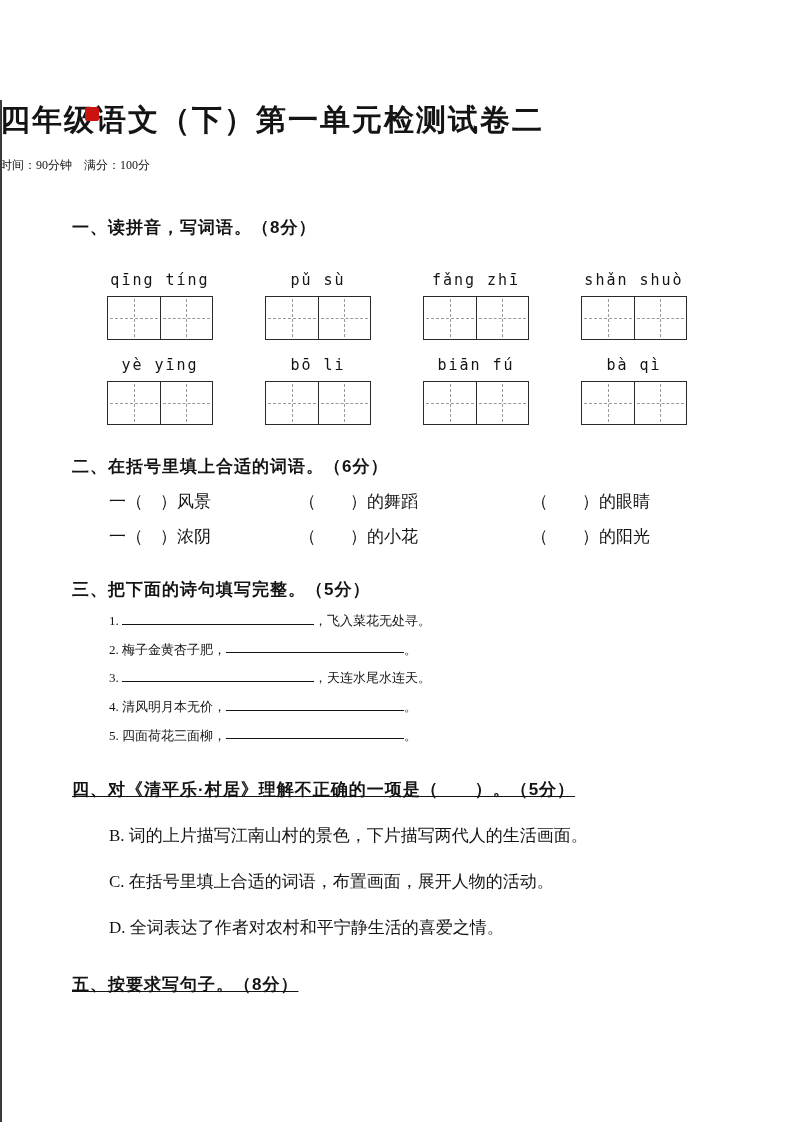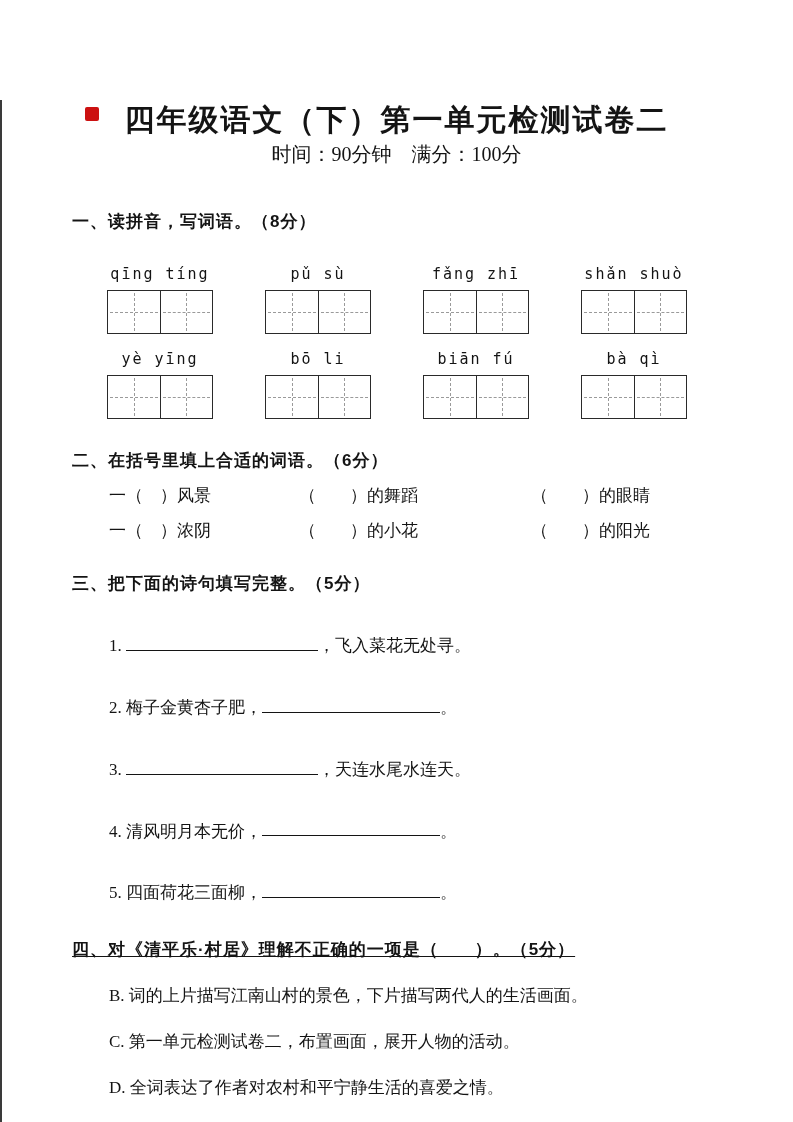--- a/index.html
+++ b/index.html
@@ -8,29 +8,28 @@
     font-family:"Liberation Serif", serif;
     color:#141414;
     position:relative;
     overflow:hidden;
   }
   .sheet{position:relative;width:793px;height:1122px;background:#fff;}
   .edge-line{position:absolute;left:0;top:0;width:2px;height:100%;background:#3a3a3a;}
   .red-mark{position:absolute;left:85px;top:7px;width:14px;height:14px;background:#cc1111;border-radius:2px;}
   .title{
     margin:100px 0 0 0;
-    text-align:center;
+    text-align:left;
     font-size:30px;
     font-weight:700;
     letter-spacing:2px;
   }
   .subtitle{
-    margin-top:0;
-    text-align:center;
-    font-size:20px;
+    margin-top:16px;
+    font-size:12px;
   }
   .content{padding:0 72px;}
   .sec-heading{
     font-family:"Liberation Sans", sans-serif;
     font-weight:700;
     font-size:17px;
     letter-spacing:1px;
   }
   .mt28{margin-top:42px;}
   .mt30{margin-top:30px;}
@@ -71,22 +70,22 @@
     display:flex;
     padding-left:37px;
     margin-top:12px;
     font-size:17px;
     align-items:center;
   }
   .fill-row .seg1{width:190px;}
   .fill-row .seg2{width:232px;}
   .poem-line{
     padding-left:37px;
-    margin-top:37px;
-    font-size:17px;
+    margin-top:9px;
+    font-size:13px;
     white-space:nowrap;
   }
   .blank{
     display:inline-block;
     border-bottom:1.2px solid #141414;
     height:1.05em;
     vertical-align:baseline;
   }
   .blank.lead{width:192px;}
   .blank.tail{width:178px;}
@@ -204,20 +203,20 @@
       <span>清风明月本无价，</span><span class="blank tail"></span><span>。</span>
     </div>
     <div class="poem-line">
       <span>5.</span>
       <span>四面荷花三面柳，</span><span class="blank tail"></span><span>。</span>
     </div>
 
     <div class="sec-heading mt34">四、对《清平乐·村居》理解不正确的一项是（　　）。（5分）</div>
 
     <div class="option-line">B. 词的上片描写江南山村的景色，下片描写两代人的生活画面。</div>
-    <div class="option-line">C. 第一单元检测试卷二，布置画面，展开人物的活动。</div>
+    <div class="option-line">C. 在括号里填上合适的词语，布置画面，展开人物的活动。</div>
     <div class="option-line">D. 全词表达了作者对农村和平宁静生活的喜爱之情。</div>
 
     <div class="sec-heading mt34">五、按要求写句子。（8分）</div>
 
   </div>
 
 </div>
 
 </body></html>

